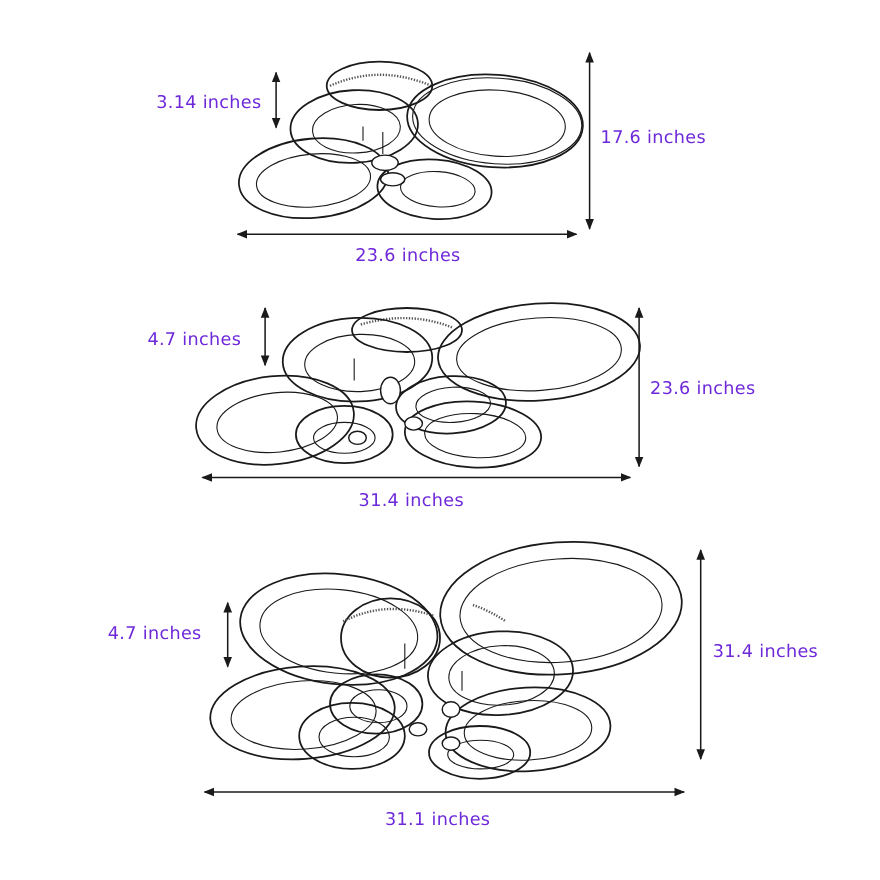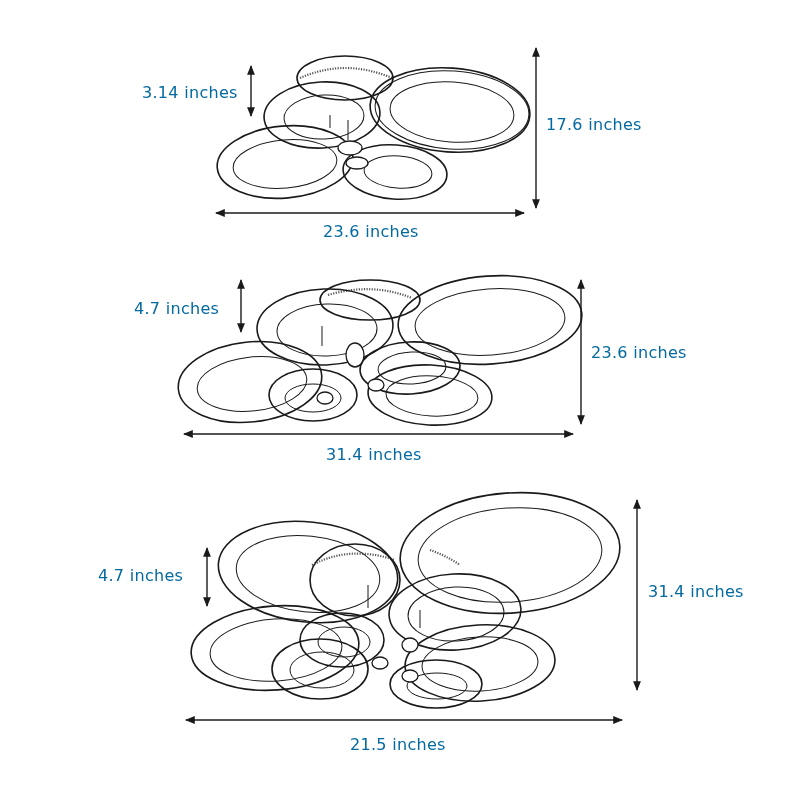--- a/index.html
+++ b/index.html
@@ -1,20 +1,20 @@
 <!DOCTYPE html>
 <html><head>
   <meta charset="utf-8">
   <style>
     html, body { margin: 0; padding: 0; background: #ffffff; }
     body { width: 800px; height: 800px; position: relative; overflow: hidden;
            font-family: "DejaVu Sans", sans-serif; color: #1a1a1a; }
     .diagram { position: absolute; left: 0; width: 800px; }
     svg.art { position: absolute; left: 0; top: 0; overflow: visible; }
-    .label { position: absolute; font-size: 16px; letter-spacing: 0.3px; white-space: nowrap; color: #0369a1; }
+    .label { position: absolute; font-size: 16px; letter-spacing: 0.3px; white-space: nowrap; color: #6d28d9; }
     .ring { fill: none; stroke: #1a1a1a; stroke-width: 1.6; }
     .ring-thin { fill: none; stroke: #1a1a1a; stroke-width: 1; }
     .dim { stroke: #1a1a1a; stroke-width: 1.4; fill: none; }
     .arrowhead { fill: #1a1a1a; }
     .hub { fill: #ffffff; stroke: #1a1a1a; stroke-width: 1.3; }
     .mesh { fill: none; stroke: #555; stroke-width: 2.2; stroke-dasharray: 1.2 1.4; }
   </style>
 </head>
 <body>
 
@@ -133,14 +133,14 @@
     <ellipse cx="410" cy="676" rx="8" ry="6" class="hub"></ellipse>
     <line x1="368" y1="585" x2="368" y2="608" class="ring-thin"></line>
     <line x1="420" y1="610" x2="420" y2="628" class="ring-thin"></line>
 
     <line x1="207" y1="548" x2="207" y2="606" class="dim" marker-start="url(#ah)" marker-end="url(#ah)"></line>
     <line x1="637" y1="500" x2="637" y2="690" class="dim" marker-start="url(#ah)" marker-end="url(#ah)"></line>
     <line x1="186" y1="720" x2="622" y2="720" class="dim" marker-start="url(#ah)" marker-end="url(#ah)"></line>
   </svg>
   <span class="label" style="left:98px;top:566px;">4.7 inches</span>
   <span class="label" style="left:648px;top:582px;">31.4 inches</span>
-  <span class="label" style="left:350px;top:735px;">21.5 inches</span>
+  <span class="label" style="left:350px;top:735px;">31.1 inches</span>
 </div>
 
 </body></html>

